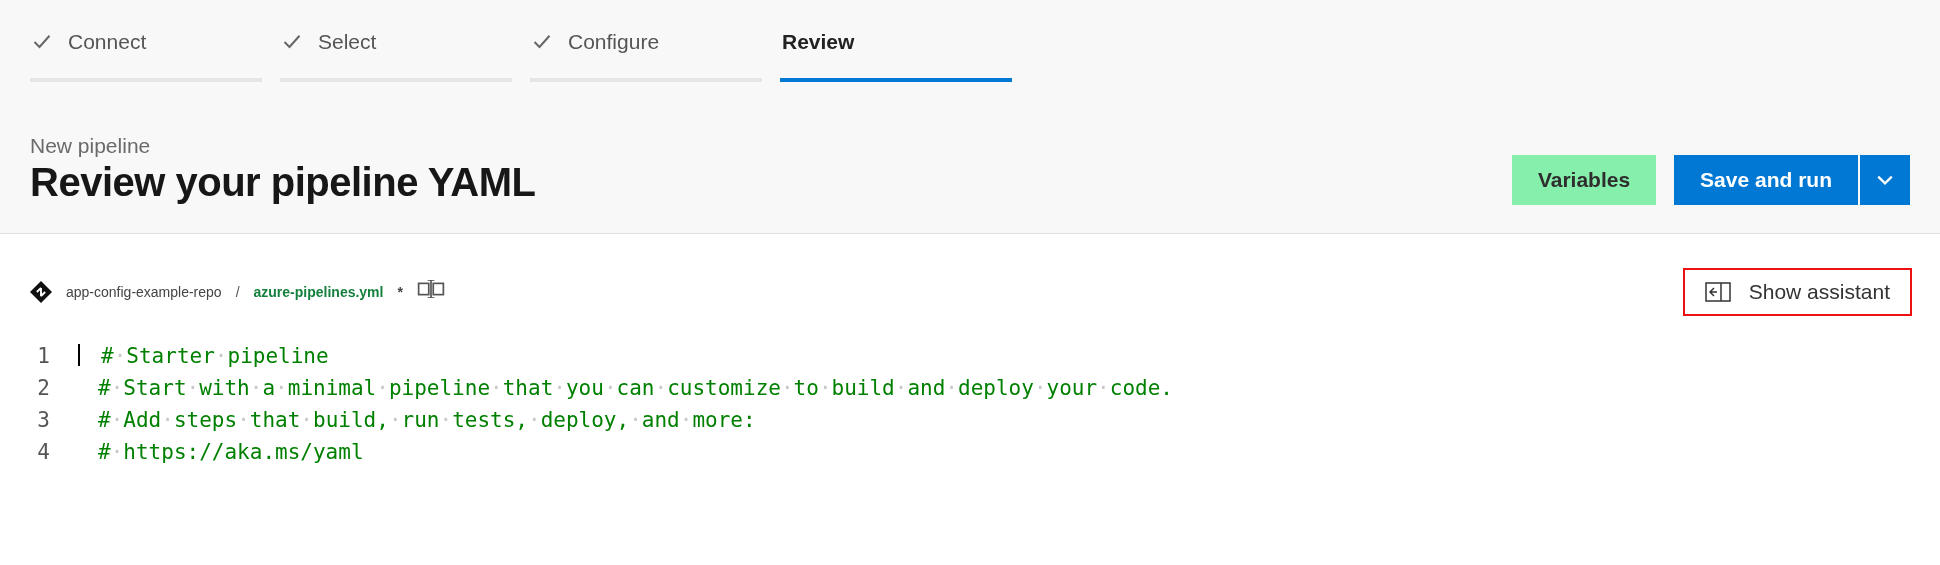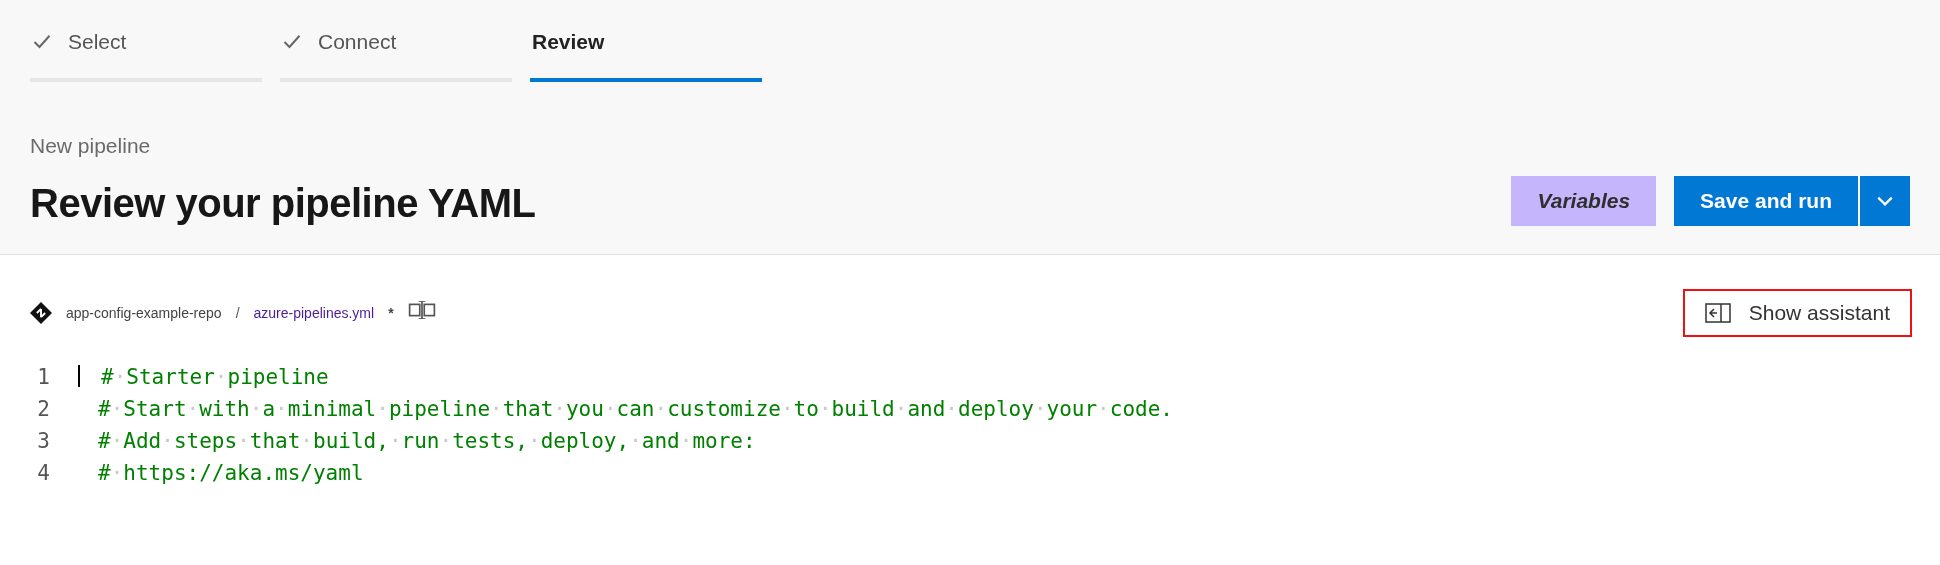--- a/index.html
+++ b/index.html
@@ -50,21 +50,21 @@
   }
   .check-icon { width: 20px; height: 20px; flex: none; }
   .check-icon svg { display: block; }
 
   .header-row2 {
     display: flex;
     align-items: flex-end;
     justify-content: space-between;
     padding: 52px 0 28px 0;
   }
-  .header-titles { display: flex; flex-direction: column; gap: 23px; }
+  .header-titles { display: flex; flex-direction: column; gap: 2px; }
   .subtitle {
     font-size: 21px;
     color: #6a6a6a;
     font-weight: 400;
   }
   .title {
     font-size: 40px;
     font-weight: 700;
     color: #171717;
     letter-spacing: -0.5px;
@@ -79,23 +79,22 @@
     align-items: center;
     justify-content: center;
     height: 50px;
     padding: 0 26px;
     font-size: 21px;
     font-weight: 600;
     border: none;
     cursor: pointer;
   }
   .btn-secondary {
-    background: #c4b5fd;
+    background: #86efac;
     color: #2e2e2e;
-    font-style: italic;
   }
   .btn-primary {
     background: #0078d4;
     color: #fff;
   }
   .split-btn {
     display: flex;
     gap: 2px;
     border-radius: 12px;
   }
@@ -116,21 +115,21 @@
     display: flex;
     align-items: center;
     gap: 14px;
     font-size: 14px;
     color: #333;
   }
   .repo-icon { width: 22px; height: 22px; flex: none; }
   .repo-icon svg { display: block; }
   .crumb { color: #444; }
   .crumb.sep { color: #555; }
-  .crumb.file { font-weight: 400; color: #4c1d95; }
+  .crumb.file { font-weight: 700; color: #15803d; }
   .dirty { font-weight: 600; }
   .rename-icon { width: 24px; height: 24px; flex: none; }
   .rename-icon svg { display: block; }
 
   .show-assistant {
     display: inline-flex;
     align-items: center;
     gap: 18px;
     font-size: 21px;
     color: #333;
@@ -179,29 +178,37 @@
 <div class="header-area">
 
   <div class="wizard-steps">
 
   <div class="wizard-step completed">
         <span class="check-icon">
           <svg width="20" height="20" viewBox="0 0 16 16">
             <path d="M2 8 L6 12 L14 3" fill="none" stroke="#666" stroke-width="1.6"></path>
           </svg>
         </span>
-        <span>Select</span>
+        <span>Connect</span>
       </div>
       <div class="wizard-step completed">
         <span class="check-icon">
           <svg width="20" height="20" viewBox="0 0 16 16">
             <path d="M2 8 L6 12 L14 3" fill="none" stroke="#666" stroke-width="1.6"></path>
           </svg>
         </span>
-        <span>Connect</span>
+        <span>Select</span>
+      </div>
+      <div class="wizard-step completed">
+        <span class="check-icon">
+          <svg width="20" height="20" viewBox="0 0 16 16">
+            <path d="M2 8 L6 12 L14 3" fill="none" stroke="#666" stroke-width="1.6"></path>
+          </svg>
+        </span>
+        <span>Configure</span>
       </div>
       <div class="wizard-step active">
         <span>Review</span>
       </div>
     </div>
 
   <div class="header-row2">
     <div class="header-titles">
       <div class="subtitle">New pipeline</div>
       <div class="title">Review your pipeline YAML</div>

